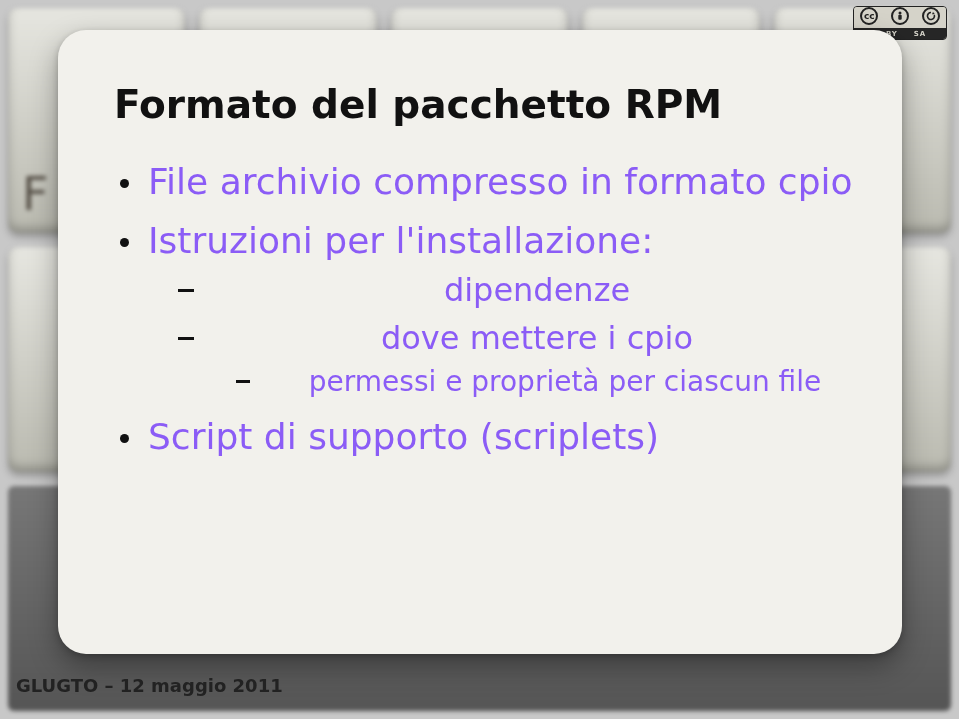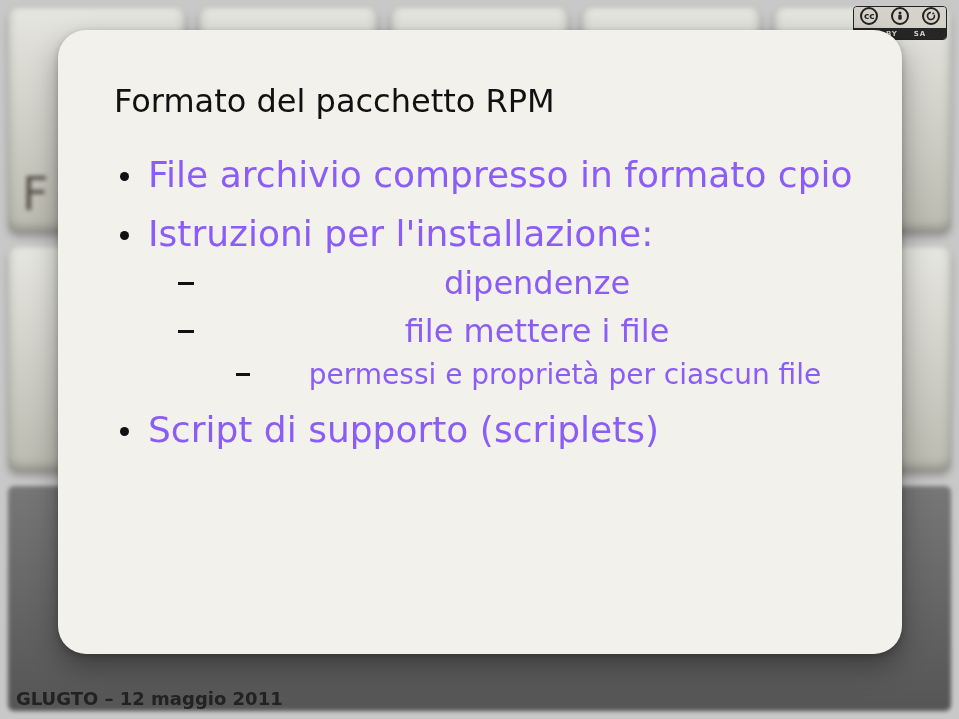--- a/index.html
+++ b/index.html
@@ -47,22 +47,22 @@
     left: 58px; top: 30px;
     width: 844px;
     height: 624px;
     background: #f2f1ec;
     border-radius: 28px;
     box-shadow: 0 12px 28px rgba(0,0,0,.35), 0 2px 6px rgba(0,0,0,.2);
     padding: 52px 34px 34px 56px;
   }
 
   .card h1 {
-    font-size: 32px;
-    font-weight: 400;
+    font-size: 39px;
+    font-weight: 700;
     color: #111;
     margin-bottom: 34px;
   }
 
   ul.level1, ul.level2, ul.level3 { list-style: none; }
   ul.level1 > li {
     font-size: 36px;
     color: #8b5cf6;
     position: relative;
     padding-left: 34px;
@@ -104,21 +104,21 @@
     content: "";
     position: absolute;
     left: 4px; top: 15px;
     width: 14px; height: 3px;
     background: #111;
   }
 
   
   .footer {
     position: absolute;
-    left: 0; right: 0; bottom: 4px;
+    left: 0; right: 0; bottom: 17px;
     height: 34px;
     display: flex;
     justify-content: space-between;
     align-items: center;
     padding: 0 16px;
     font-size: 18px;
     color: #222;
     font-weight: 700;
   }
 
@@ -223,21 +223,21 @@
   <div class="card">
     <h1>Formato del pacchetto RPM</h1>
 
     <ul class="level1">
       <li><span>File archivio compresso in formato cpio</span></li>
       <li>
         <span>Istruzioni per l'installazione:</span>
         <ul class="level2">
           <li><span>dipendenze</span></li>
           <li>
-            <span>file mettere i file</span>
+            <span>dove mettere i cpio</span>
             <ul class="level3">
               <li><span>permessi e proprietà per ciascun file</span></li>
             </ul>
           </li>
         </ul>
       </li>
       <li><span>Script di supporto (scriplets)</span></li>
     </ul>
   </div>
 

